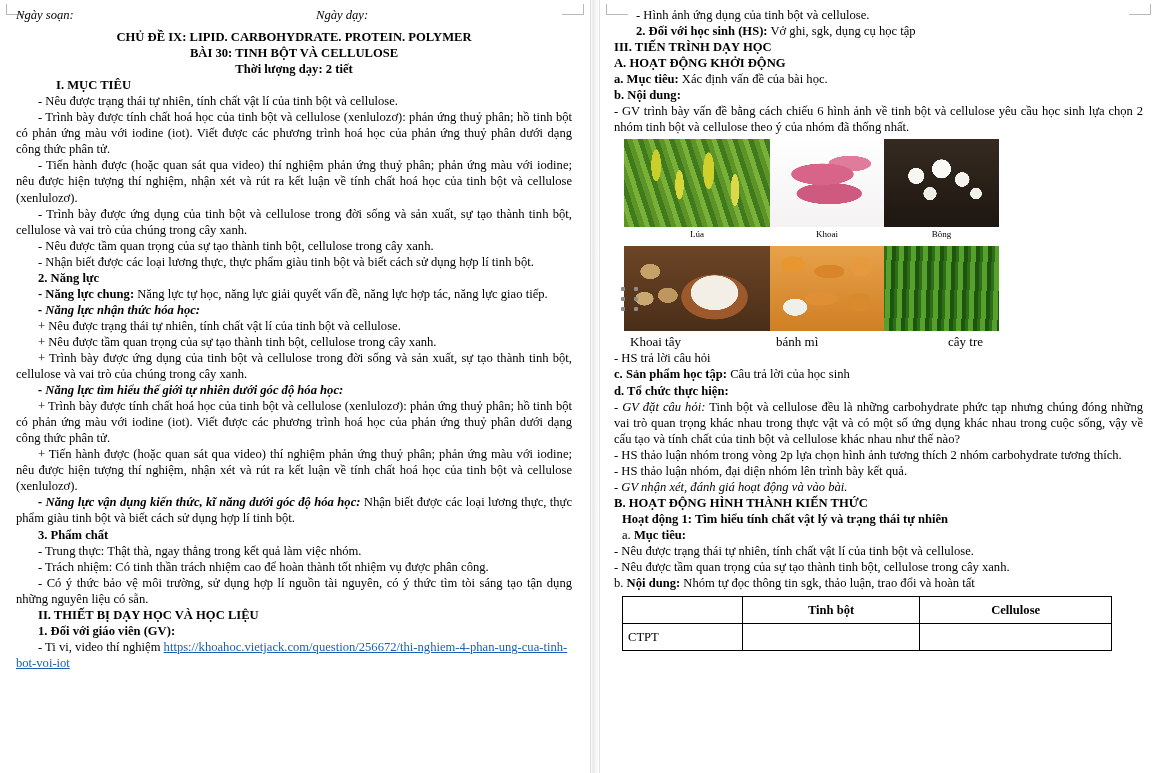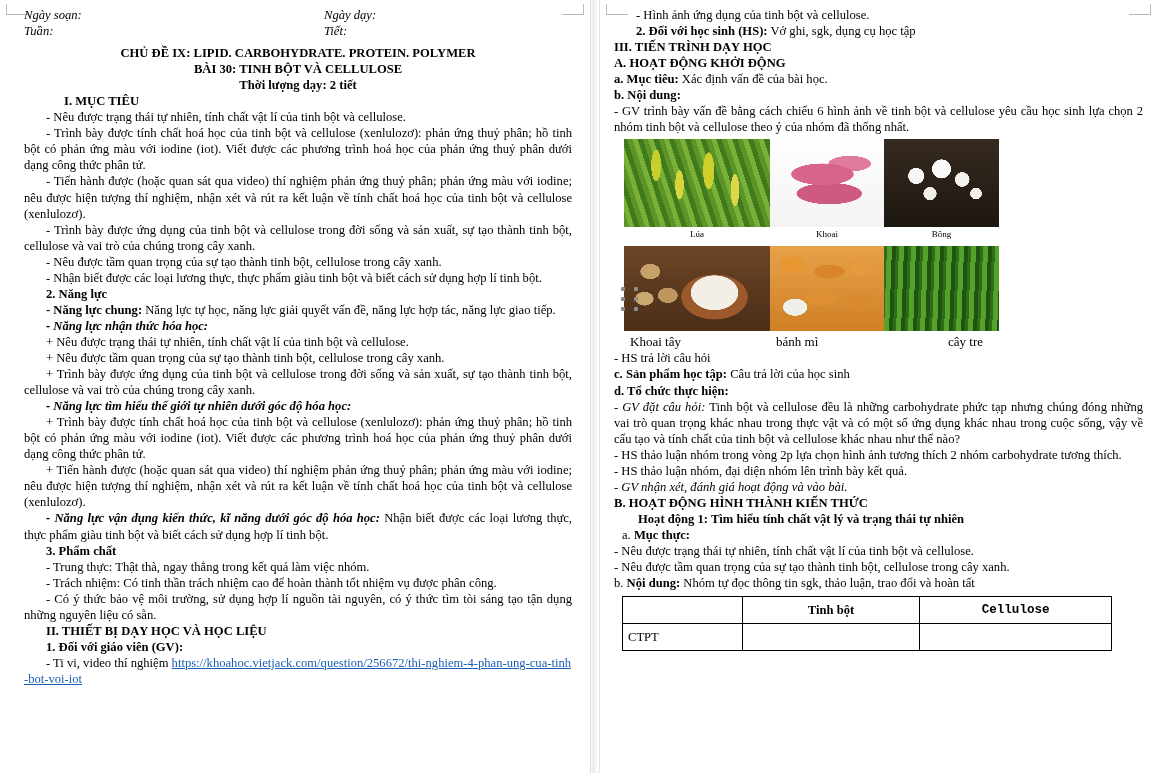--- a/index.html
+++ b/index.html
@@ -39,21 +39,21 @@
   }
 
   
   .mark { position:absolute; width:22px; height:11px; pointer-events:none; }
   .mark.tl { top:4px; left:6px;  border-left:1px solid #b9b9b9; border-bottom:1px solid #b9b9b9; }
   .mark.tr { top:4px; right:6px; border-right:1px solid #b9b9b9; border-bottom:1px solid #b9b9b9; }
   .mark.tl2{ top:4px; left:6px;  border-left:1px solid #b9b9b9; border-bottom:1px solid #b9b9b9; }
 
   .body {
     position: relative;
-    padding: 7px 18px 0 24px;
+    padding: 7px 18px 0 16px;
     font-size: 12.6px;
     line-height: 1.275;
     color: #000;
     text-align: justify;
   }
   .page.right .body { padding: 7px 14px 0 14px; }
 
   p { margin: 0; }
   .ind   { text-indent: 22px; }
   .b  { font-weight: bold; }
@@ -158,40 +158,36 @@
   .dtable td, .dtable th {
     border: 1px solid #000;
     height: 27px;
     padding: 2px 5px;
     font-weight: normal;
     vertical-align: middle;
   }
   .dtable th { font-weight: bold; text-align:center; }
   .dtable .colA { width: 120px; }
   .dtable .colB { width: 178px; }
-  .dtable .colC { width: 192px; font-family: Liberation Mono, monospace; }
+  .dtable .colC { width: 192px; }
 </style>
 </head>
 <body>
 
 <div class="viewport">
 
   <div class="page left">
     <div class="mark tl"></div>
     <div class="mark tr"></div>
 
     <div class="body">
 
       <div class="hdrow">
         <span class="i c1">Ngày soạn:</span>
         <span class="i">Ngày dạy:</span>
-      </div>
-      <div class="hdrow">
-        <span class="i c1">Tuần:</span>
-        <span class="i">Tiết:</span>
       </div>
 
       <p class="ctr b" style="margin-top:6px">CHỦ ĐỀ IX: LIPID. CARBOHYDRATE. PROTEIN. POLYMER</p>
       <p class="ctr b">BÀI 30: TINH BỘT VÀ CELLULOSE</p>
       <p class="ctr b">Thời lượng dạy: 2 tiết</p>
 
       <p class="b" style="margin-left:40px">I. MỤC TIÊU</p>
 
       <p class="ind">- Nêu được trạng thái tự nhiên, tính chất vật lí của tinh bột và cellulose.</p>
       <p class="ind">- Trình bày được tính chất hoá học của tinh bột và cellulose (xenlulozơ): phản ứng thuỷ phân; hồ tinh bột có phản ứng màu với iodine (iot). Viết được các phương trình hoá học của phản ứng thuỷ phân dưới dạng công thức phân tử.</p>
@@ -288,23 +284,23 @@
       </p>
       <p class="b noj">d. Tổ chức thực hiện:</p>
       <p>
         <span class="i">- GV đặt câu hỏi:</span><span> Tinh bột và cellulose đều là những carbohydrate phức tạp nhưng chúng đóng những vai trò quan trọng khác nhau trong thực vật và có một số ứng dụng khác nhau trong cuộc sống, vậy về cấu tạo và tính chất của tinh bột và cellulose khác nhau như thế nào?</span>
       </p>
       <p>- HS thảo luận nhóm trong vòng 2p lựa chọn hình ảnh tương thích 2 nhóm carbohydrate tương thích.</p>
       <p class="noj">- HS thảo luận nhóm, đại diện nhóm lên trình bày kết quả.</p>
       <p class="i noj">- GV nhận xét, đánh giá hoạt động và vào bài.</p>
 
       <p class="b noj">B. HOẠT ĐỘNG HÌNH THÀNH KIẾN THỨC</p>
-      <p class="b noj" style="margin-left:24px">Hoạt động 1: Tìm hiểu tính chất vật lý và trạng thái tự nhiên</p>
+      <p class="b noj" style="margin-left:8px">Hoạt động 1: Tìm hiểu tính chất vật lý và trạng thái tự nhiên</p>
       <p class="noj" style="margin-left:8px">
-        <span>a. </span><span class="b">Mục thực:</span>
+        <span>a. </span><span class="b">Mục tiêu:</span>
       </p>
       <p class="noj">- Nêu được trạng thái tự nhiên, tính chất vật lí của tinh bột và cellulose.</p>
       <p class="noj">- Nêu được tầm quan trọng của sự tạo thành tinh bột, cellulose trong cây xanh.</p>
       <p class="noj">
         <span>b. </span><span class="b">Nội dung:</span><span> Nhóm tự đọc thông tin sgk, thảo luận, trao đổi và hoàn tất</span>
       </p>
 
       <table class="dtable">
         <tbody>
             <tr>

